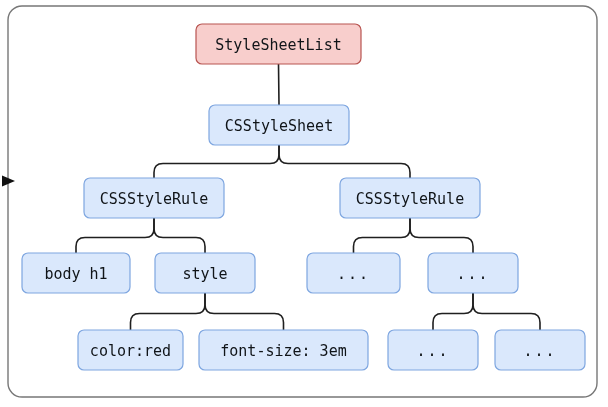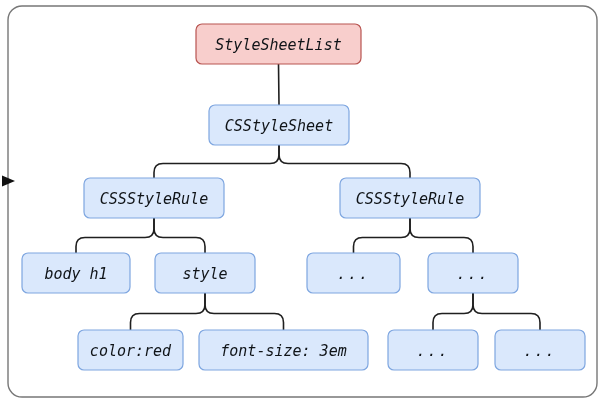--- a/index.html
+++ b/index.html
@@ -11,21 +11,20 @@
   body {
     width: 608px;
     height: 407px;
     font-family: "DejaVu Sans Mono", "Liberation Mono", monospace;
     overflow: hidden;
   }
   #diagram-root {
     position: relative;
     width: 608px;
     height: 336px;
-    font-style: italic;
   }
   svg.diagram-canvas {
     display: block;
     width: 608px;
     height: 407px;
   }
   .node-box {
     stroke-width: 1.2;
   }
   .node-label {

